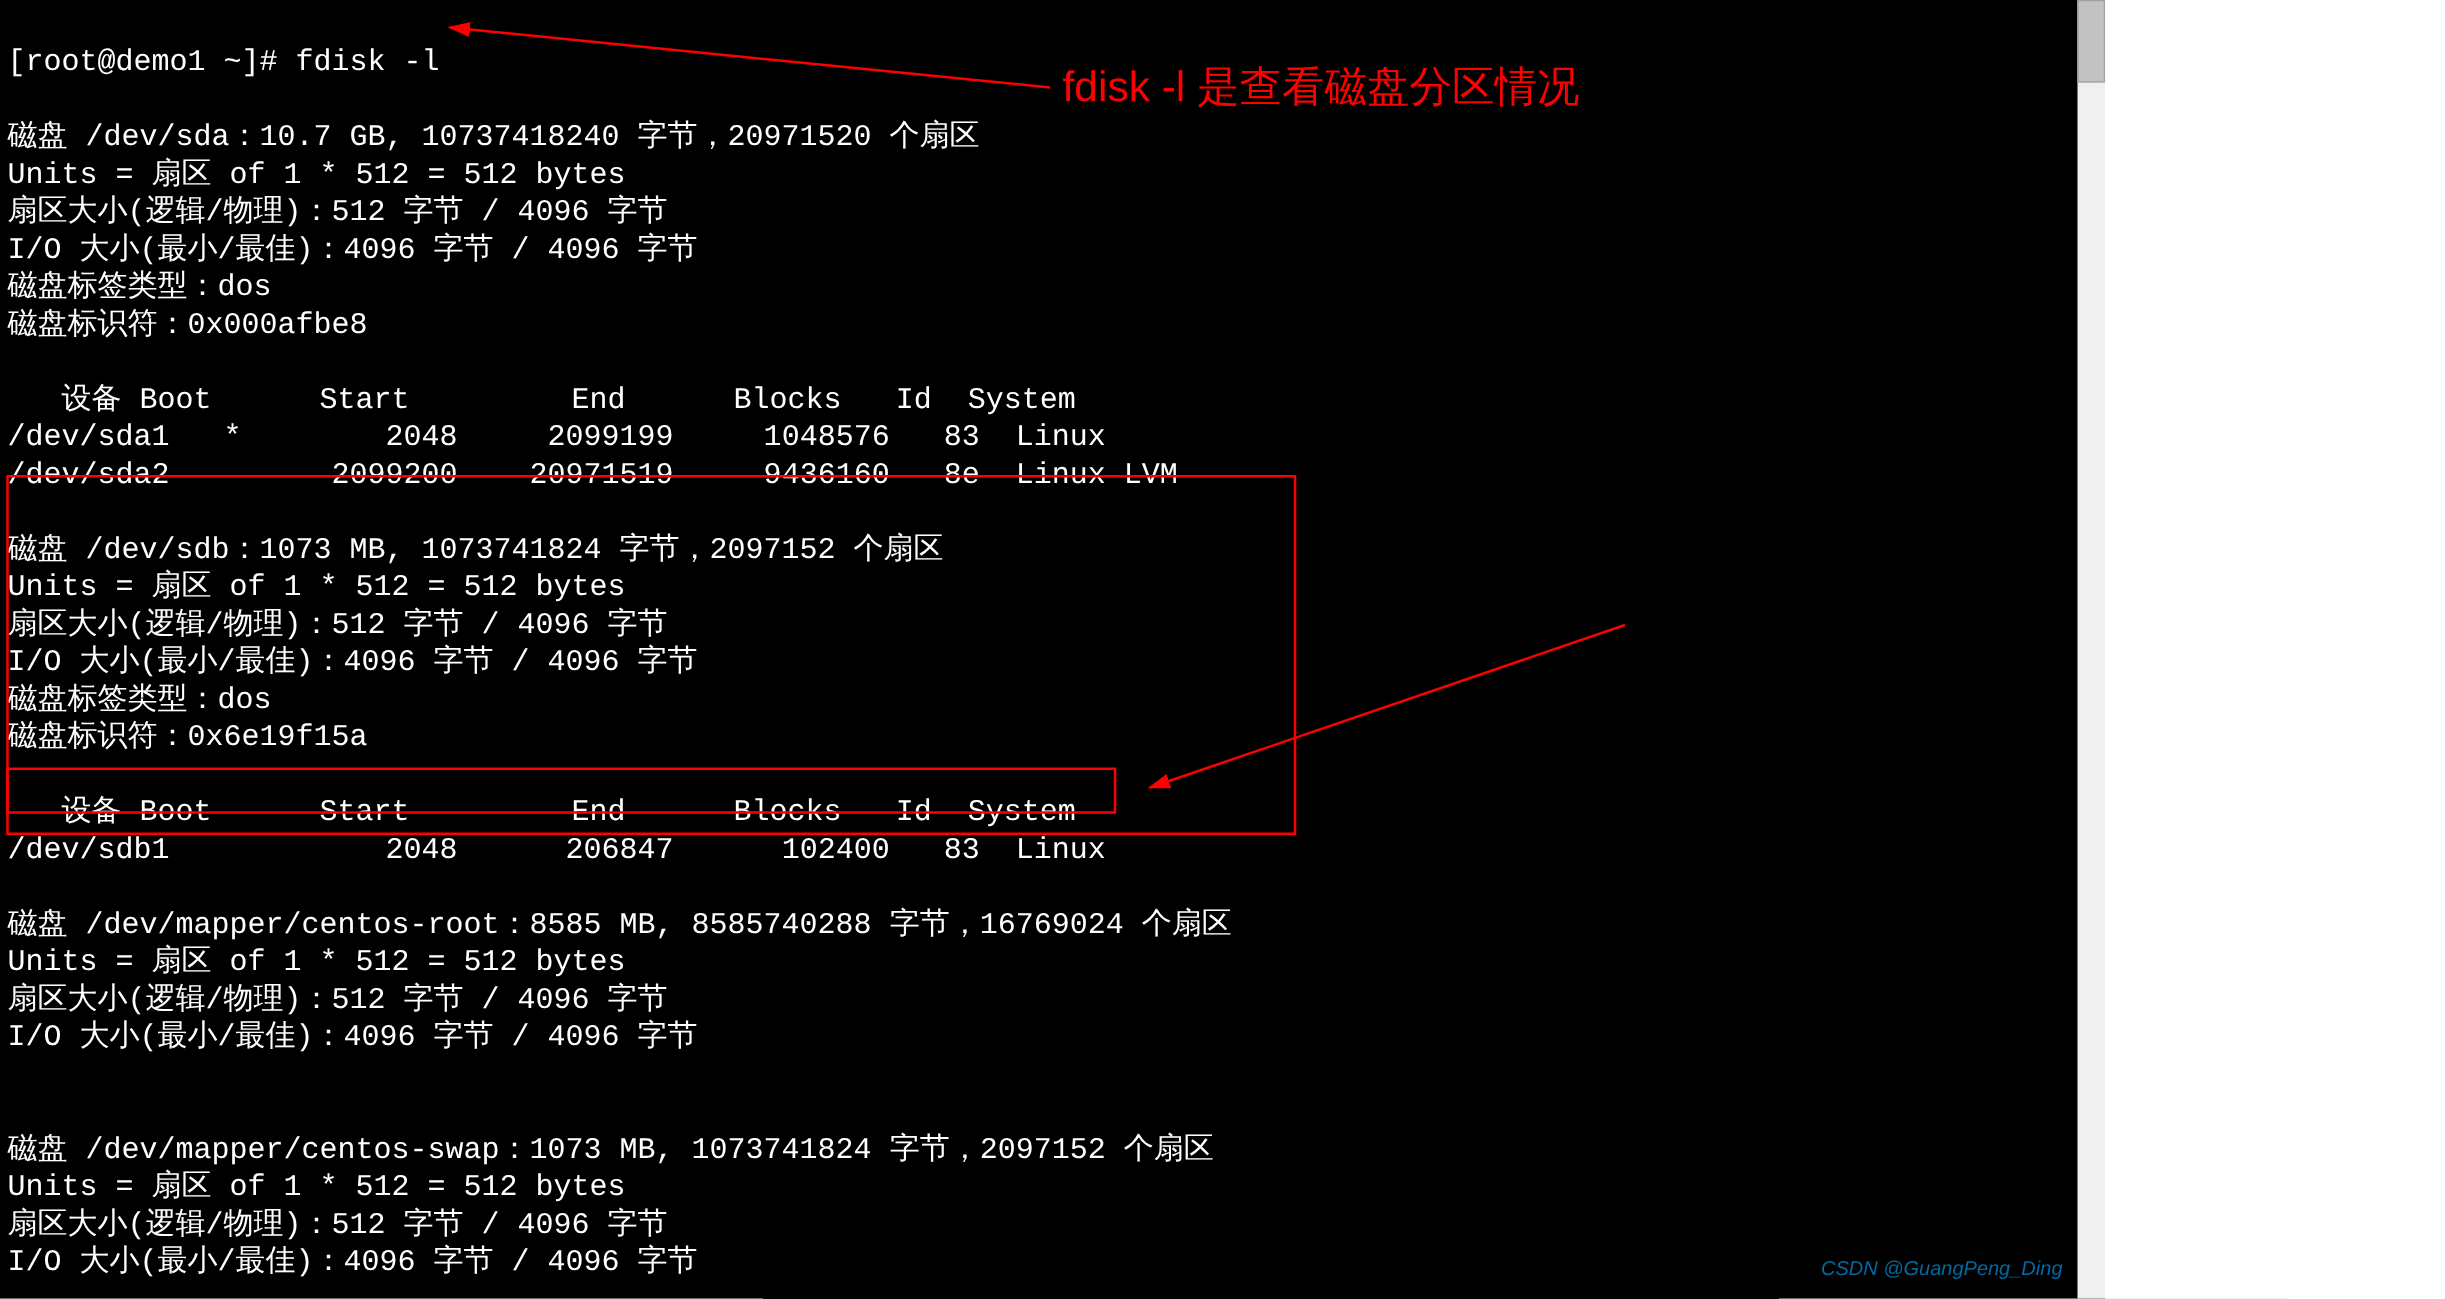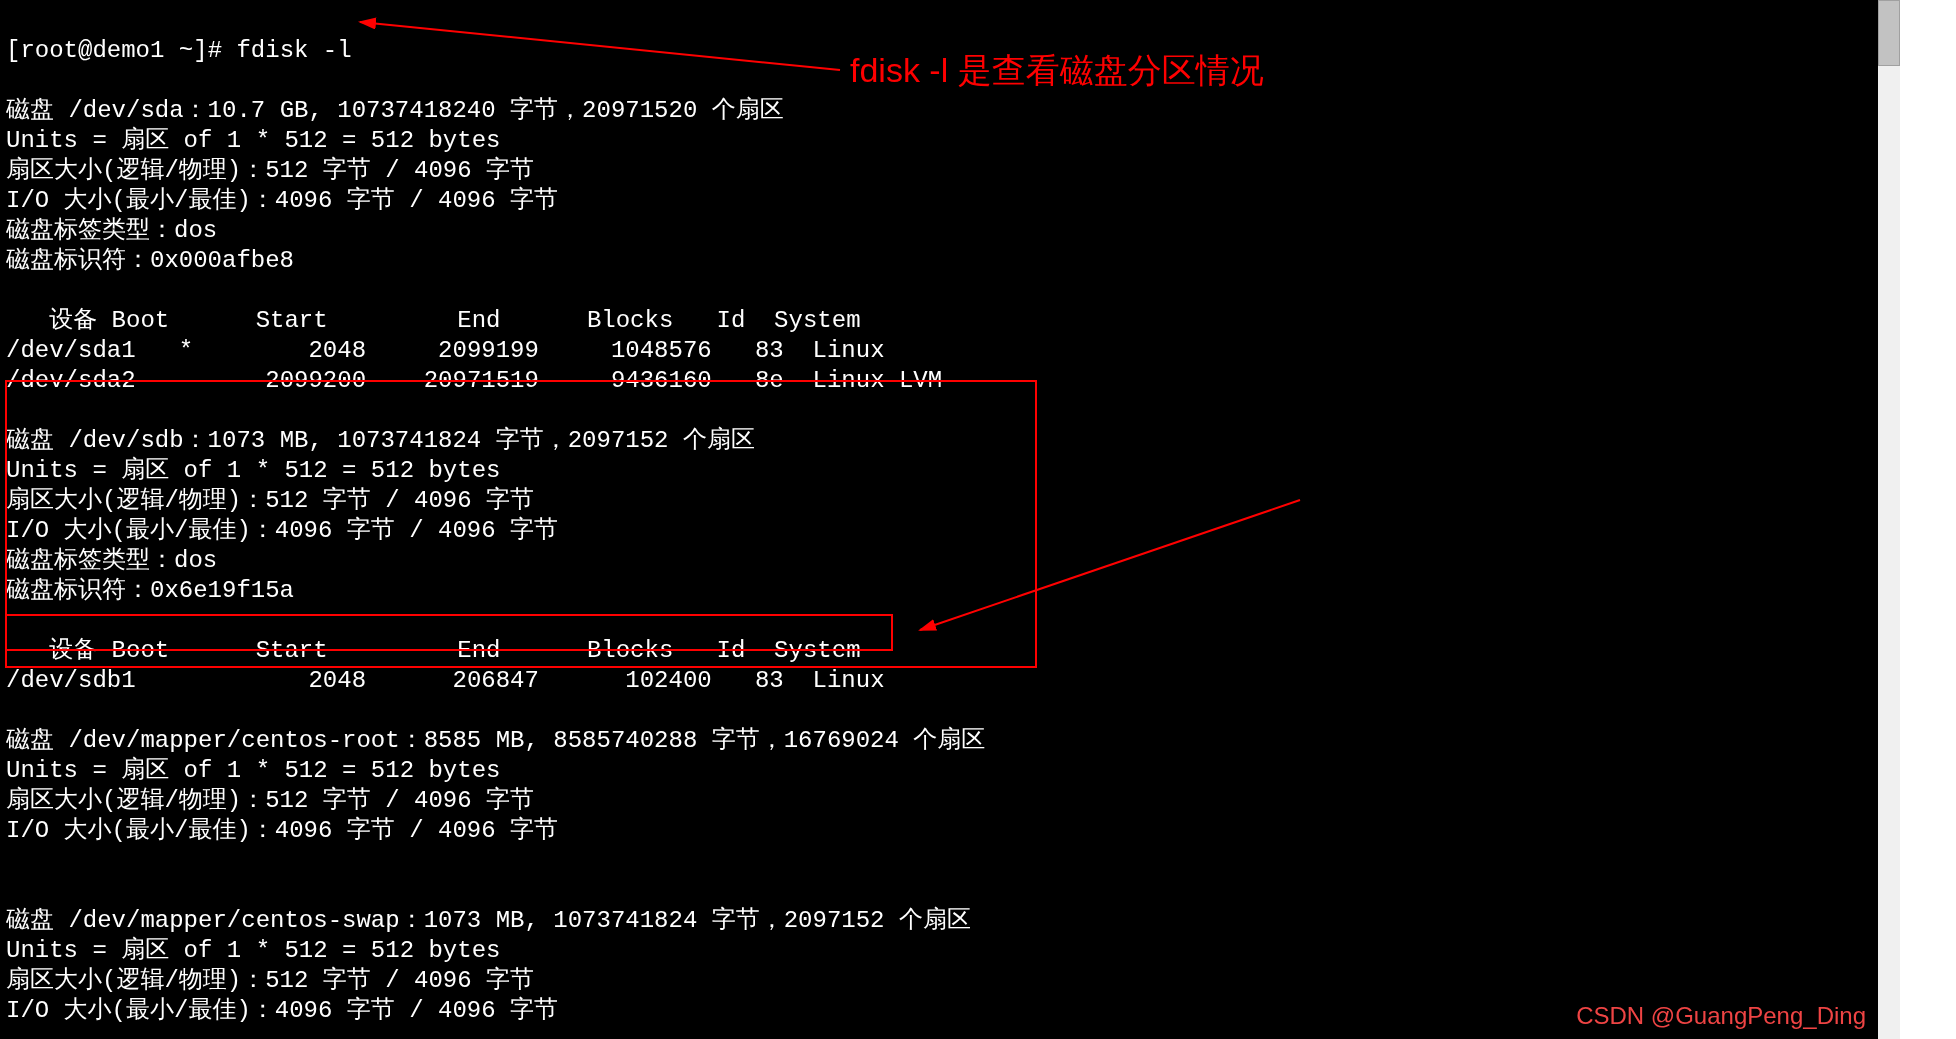--- a/index.html
+++ b/index.html
@@ -10,21 +10,21 @@
     height: 1039px;
     overflow: hidden;
   }
   .terminal {
     position: relative;
     background: #000000;
     color: #ffffff;
     font-family: "Consolas", "Courier New", monospace;
     font-size: 24px;
     line-height: 30px;
-    width: 1900px;
+    width: 1684px;
     height: 1039px;
     box-sizing: border-box;
     padding: 6px 0 0 6px;
     white-space: pre;
   }
   .red-annot {
     position: absolute;
     color: #ff0000;
     font-family: Liberation Sans, sans-serif;
     font-size: 34px;
@@ -64,23 +64,24 @@
     width: 22px;
     height: 66px;
     background: #c2c2c2;
     border: 1px solid #a0a0a0;
     box-sizing: border-box;
   }
   .watermark {
     position: absolute;
     right: 34px;
     bottom: 8px;
-    color: #ef4444;
+    color: #0369a1;
     font-family: Arial, sans-serif;
-    font-size: 24px;
+    font-size: 16px;
+    font-style: italic;
   }
   svg.arrow {
     position: absolute;
     pointer-events: none;
   }
 </style>
 </head>
 <body>
 
 <div class="terminal">

